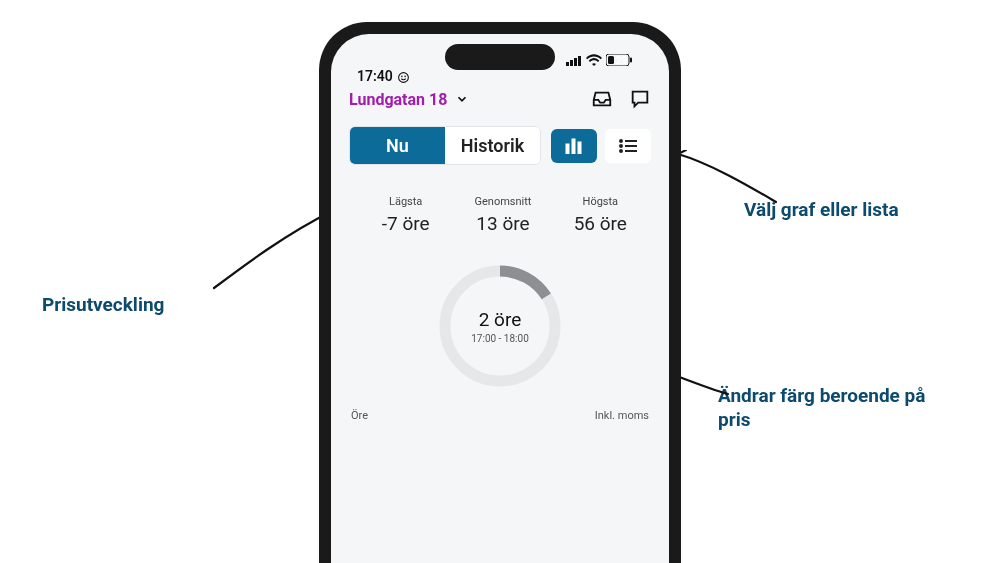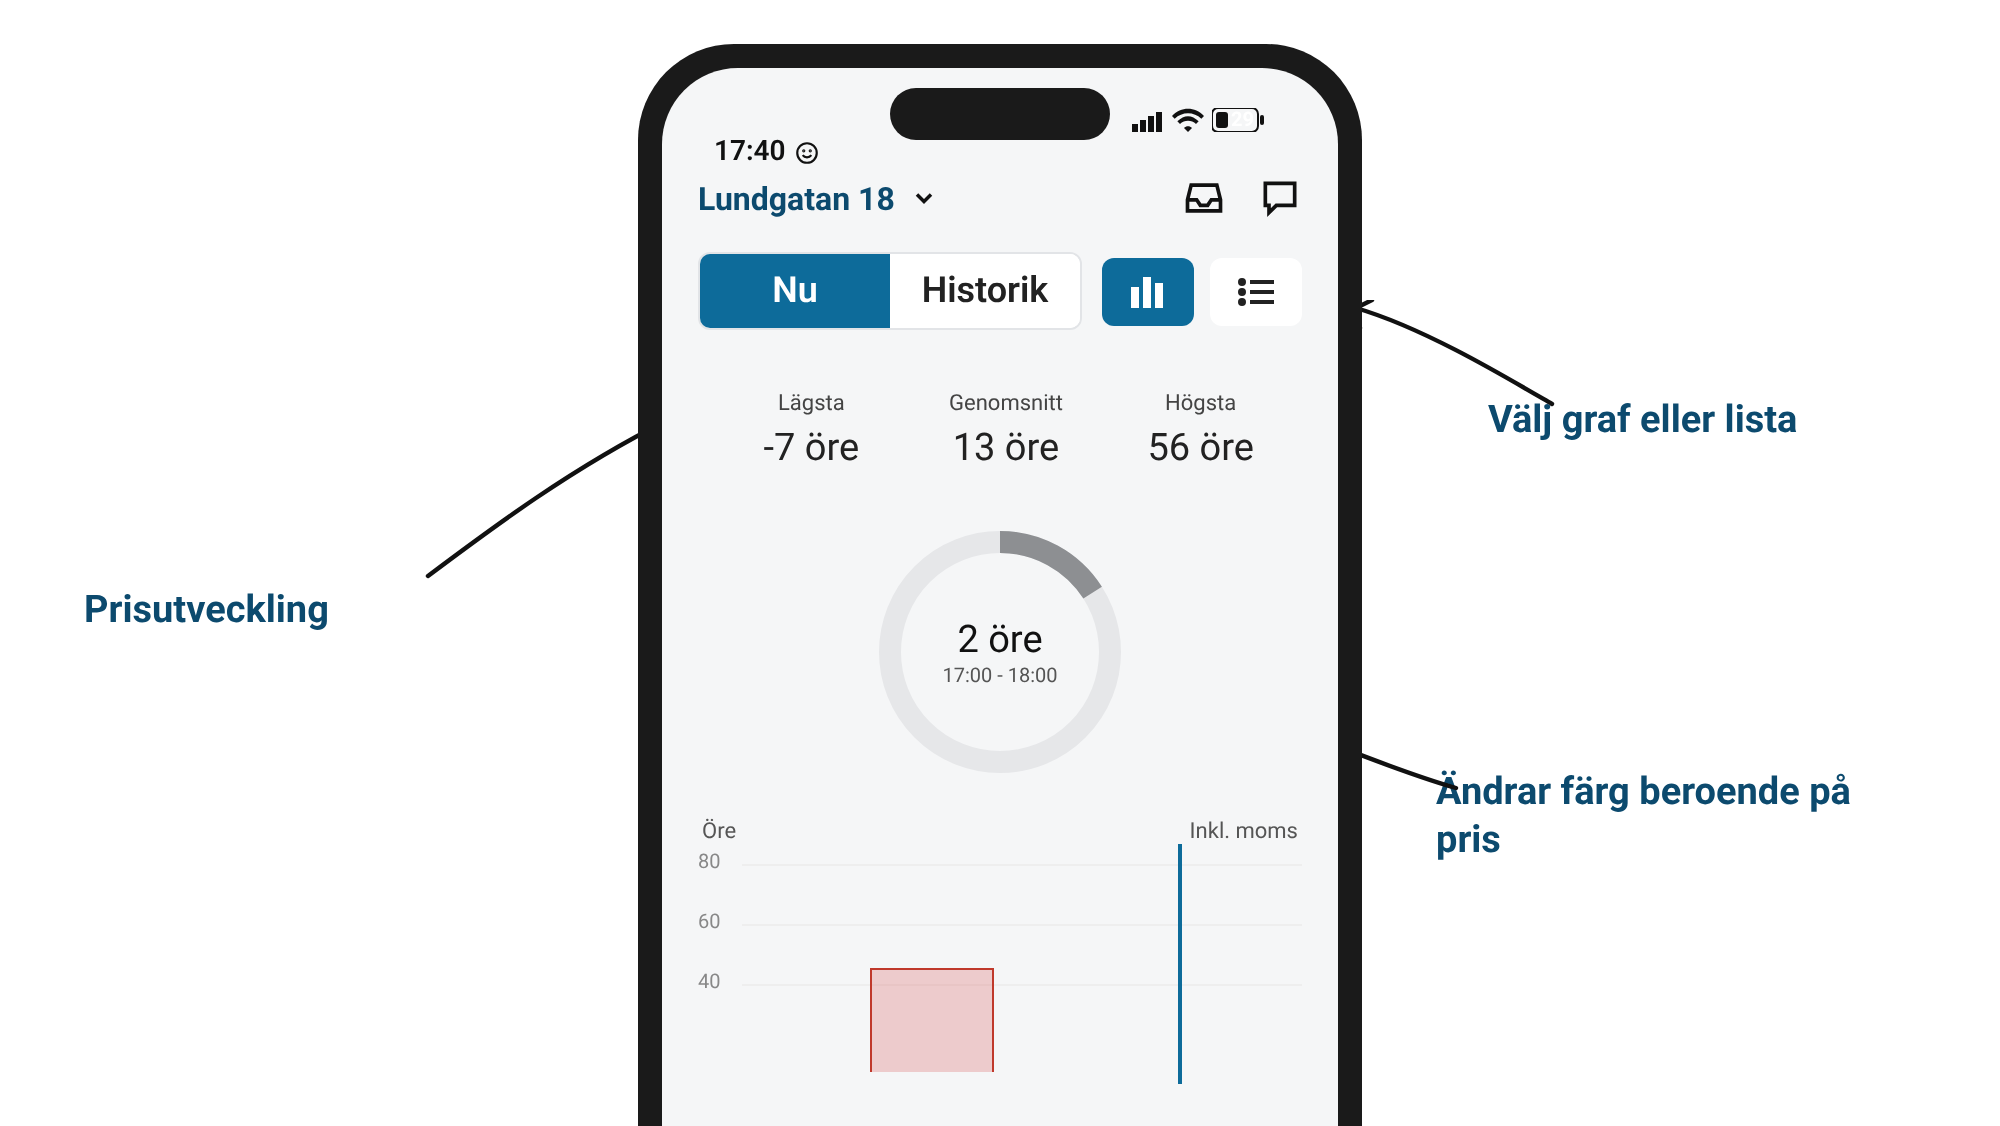--- a/index.html
+++ b/index.html
@@ -47,34 +47,34 @@
   .status-bar {
     display: flex;
     justify-content: space-between;
     align-items: center;
     padding: 14px 22px 6px 26px;
     height: 44px;
     font-size: 14px;
     font-weight: 600;
     color: #111;
   }
-  .status-left { display:flex; align-items:center; gap:4px;margin-top:32px; }
+  .status-left { display:flex; align-items:flex-end; gap:4px;margin-top:32px; }
   .status-right { display:flex; align-items:flex-end; gap:4px; }
   .status-right svg { display:block; }
 
   
   .header {
     display: flex;
     align-items: center;
     justify-content: space-between;
     padding: 10px 18px 12px 18px;
   }
   .loc {
     display:flex; align-items:center; gap:8px;
-    font-size: 16px; font-weight: 700; color:#0c4a6e;
+    font-size: 16px; font-weight: 700; color:#a21caf;
   }
   .header-icons { display:flex; gap:16px; align-items:center; }
   .header-icons svg { stroke:#111; fill:none; stroke-width:2; }
 
   
   .controls-row {
     display:flex; align-items:center; gap:10px;
     padding: 4px 18px 10px 18px;
   }
   .seg {
@@ -285,25 +285,16 @@
           <div class="gauge-time">17:00 - 18:00</div>
         </div>
       </div>
     </div>
 
     <div class="chart-block">
       <div class="chart-head">
         <span>Öre</span>
         <span>Inkl. moms</span>
       </div>
-      <div class="chart">
-        <div class="y-tick" style="top:0;">80</div>
-        <div class="y-tick" style="top:30px;">60</div>
-        <div class="y-tick" style="top:60px;">40</div>
-
-        <div style="position:absolute; left:86px; top:58px; width:62px; height:52px; background:rgba(214,74,74,0.25); border:1.5px solid #c0392b; border-bottom:none;"></div>
-
-        <div style="position:absolute; left:240px; top:-4px; width:2px; height:120px; background:#0d6b9a;"></div>
-      </div>
     </div>
 
   </div>
 </div>
 
 </body></html>

